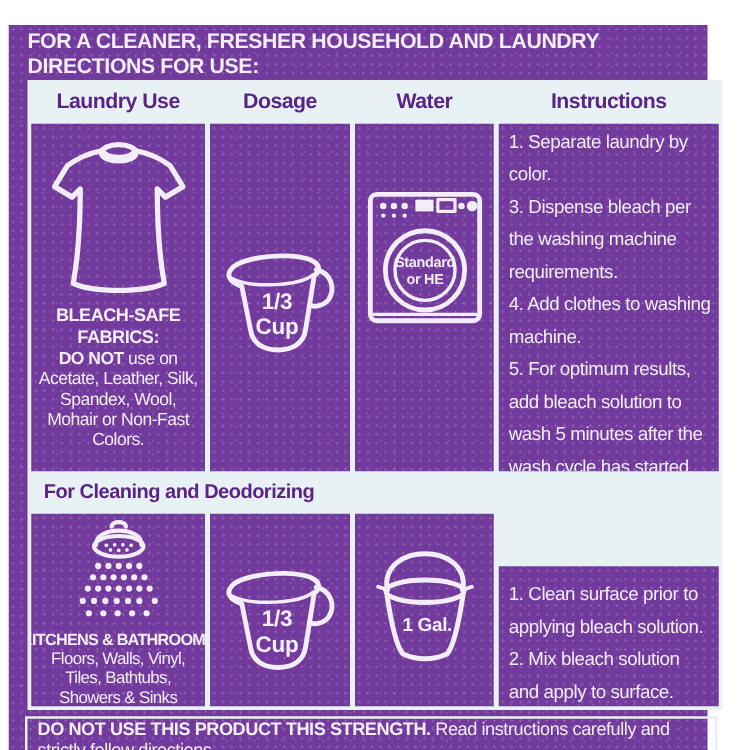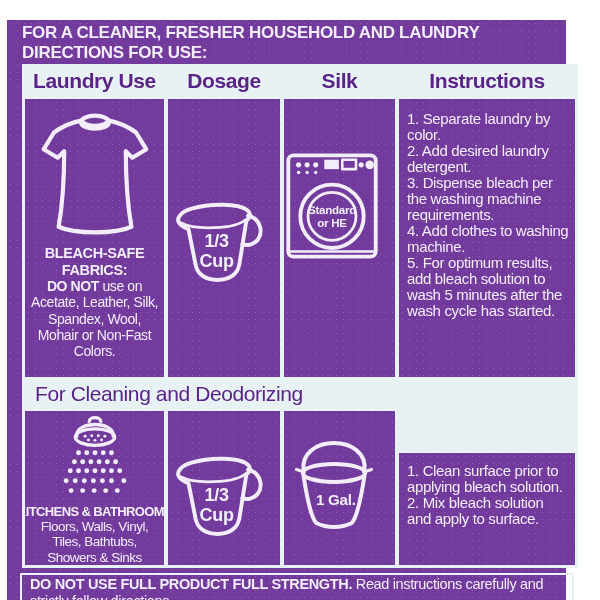--- a/index.html
+++ b/index.html
@@ -19,60 +19,60 @@
     background-size:7px 7px, 11px 11px;
     background-position:0 0, 4px 6px;
   }
   .label{position:absolute;left:7px;top:20px;width:559px;height:590px;}
   .titleblock{padding:3px 0 0 15px;height:41px;color:var(--ink);
     font-weight:bold;font-size:17px;line-height:20px;letter-spacing:-0.3px;}
   .dtable{width:550px;margin-left:15px;background:var(--light);padding:3px;}
   .dtable > * + *{margin-top:4px;}
   .thead,.trow{display:grid;grid-template-columns:139px 112px 111px 176px;gap:4px;}
   .thead{height:28px;align-items:center;background:var(--light);}
-  .th{color:var(--purple-deep);font-weight:bold;font-size:21px;text-align:center;letter-spacing:-0.4px;}
+  .th{color:var(--purple-deep);font-weight:bold;font-size:17px;text-align:center;letter-spacing:-0.4px;}
   .row1{height:278px;}
   .row2{height:154px;}
   .cell{position:relative;overflow:hidden;color:var(--ink);}
   .use-cell{display:flex;flex-direction:column;align-items:center;text-align:center;}
   .icon-svg{display:block;}
   .stroke{fill:none;stroke:var(--ink);stroke-linecap:round;stroke-linejoin:round;}
   .fillw{fill:var(--ink);stroke:none;}
   .svgtxt{fill:var(--ink);font-family:"Liberation Sans",sans-serif;font-weight:bold;text-anchor:middle;letter-spacing:-0.3px;}
   .cell-title{font-weight:bold;font-size:14.5px;line-height:16.5px;letter-spacing:-0.4px;margin-top:5px;padding:0 2px;}
   .cell-warn{font-size:14px;line-height:16.3px;letter-spacing:-0.4px;padding:0 3px;}
   .cell-warn b{font-weight:bold;}
   .kb-title{font-weight:bold;font-size:13px;line-height:15px;letter-spacing:-0.6px;margin-top:3px;white-space:nowrap;}
   .kb-sub{font-size:13.5px;line-height:15.5px;letter-spacing:-0.5px;padding:0 2px;}
-  .instr-cell{padding:12px 4px 0 8px;font-size:15px;line-height:16px;letter-spacing:-0.35px;}
+  .instr-cell{padding:2px 4px 0 8px;font-size:15px;line-height:26px;letter-spacing:-0.35px;}
   .instr-cell div{margin:0;}
   .section{height:26px;line-height:26px;background:var(--light);color:var(--purple-deep);
-    font-weight:normal;font-size:21px;letter-spacing:-0.4px;padding-left:10px;}
+    font-weight:bold;font-size:16px;letter-spacing:-0.4px;padding-left:10px;}
   .footer-box{width:534px;margin:5px 0 0 13px;border:2.5px solid var(--light);
     padding:1px 8px 3px 8px;color:var(--ink);font-size:14.5px;line-height:16.5px;letter-spacing:-0.35px;}
   .footer-box b{font-weight:bold;}
-  .center-flex{display:flex;justify-content:flex-start;}
+  .center-flex{display:flex;justify-content:center;}
 </style>
 </head>
 <body>
 
 <div class="page">
   <div class="label speck">
 
     <div class="titleblock">
       <div>FOR A CLEANER, FRESHER HOUSEHOLD AND LAUNDRY</div>
       <div>DIRECTIONS FOR USE:</div>
     </div>
 
     <div class="dtable">
 
       <div class="thead">
         <div class="th">Laundry Use</div>
         <div class="th">Dosage</div>
-        <div class="th">Silk</div>
+        <div class="th">Water</div>
         <div class="th">Instructions</div>
       </div>
 
       <div class="trow row1">
 
         <div class="cell speck use-cell">
           <svg class="icon-svg" width="112" height="131" viewBox="0 0 120 140" style="margin-top:10px;">
             <ellipse class="stroke" cx="60" cy="14" rx="15" ry="7" stroke-width="4.5"></ellipse>
             <path class="stroke" stroke-width="4.5" d="M46,12 C36,14 24,19 16,25 L5,43 L20,52 L27,45 C27,70 26,98 21,126 C38,134 82,134 99,126 C94,98 93,70 93,45 L100,52 L115,43 L104,25 C96,19 84,14 74,12 C72,20 48,20 46,12"></path>
           </svg>
@@ -106,21 +106,20 @@
             <circle class="stroke" cx="56" cy="76" r="37" stroke-width="4.5"></circle>
             <circle class="stroke" cx="56" cy="76" r="28" stroke-width="3.2"></circle>
             <path class="stroke" stroke-width="3" d="M8,117 L104,117"></path>
             <text class="svgtxt" x="56" y="73" font-size="13.5">Standard</text>
             <text class="svgtxt" x="56" y="89" font-size="13.5">or HE</text>
           </svg>
         </div>
 
         <div class="cell speck instr-cell">
           <div>1. Separate laundry by color.</div>
-          <div>2. Add desired laundry detergent.</div>
           <div>3. Dispense bleach per the washing machine requirements.</div>
           <div>4. Add clothes to washing machine.</div>
           <div>5. For optimum results, add bleach solution to wash 5 minutes after the wash cycle has started.</div>
         </div>
       </div>
 
       <div class="section">For Cleaning and Deodorizing</div>
 
       <div class="trow row2">
 
@@ -192,16 +191,16 @@
           </svg>
         </div>
 
         <div class="cell speck instr-cell" style="padding-top:10px;margin-top:42px;">
           <div>1. Clean surface prior to applying bleach solution.</div>
           <div>2. Mix bleach solution and apply to surface.</div>
         </div>
       </div>
     </div>
 
-    <div class="footer-box"><b>DO NOT USE FULL PRODUCT FULL STRENGTH.</b><span> Read instructions carefully and strictly follow directions.</span></div>
+    <div class="footer-box"><b>DO NOT USE THIS PRODUCT THIS STRENGTH.</b><span> Read instructions carefully and strictly follow directions.</span></div>
 
   </div>
 </div>
 
 </body></html>

